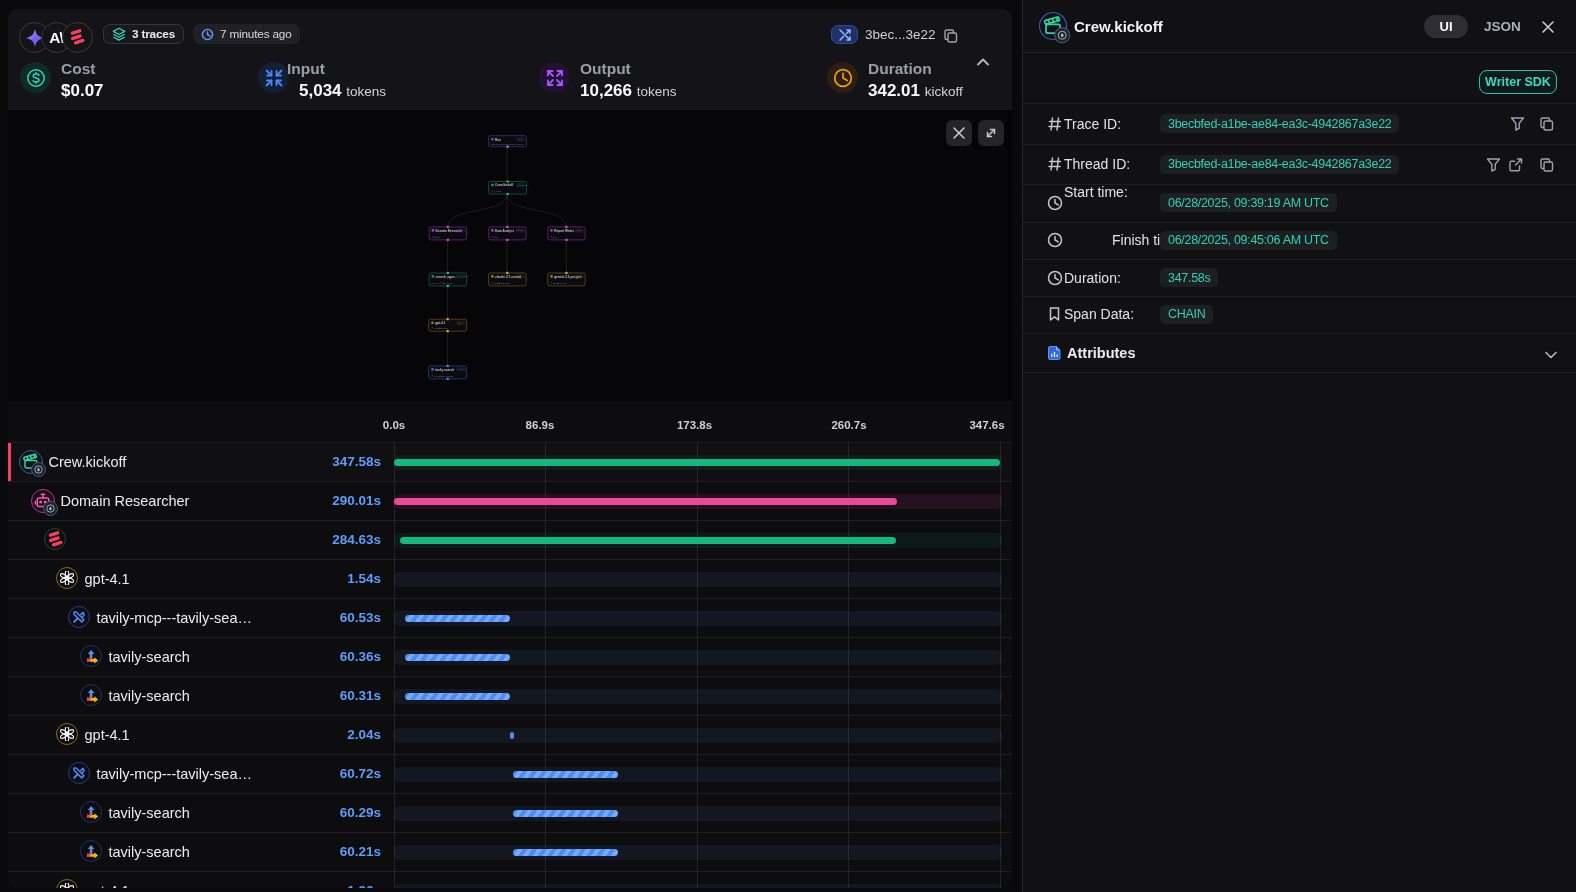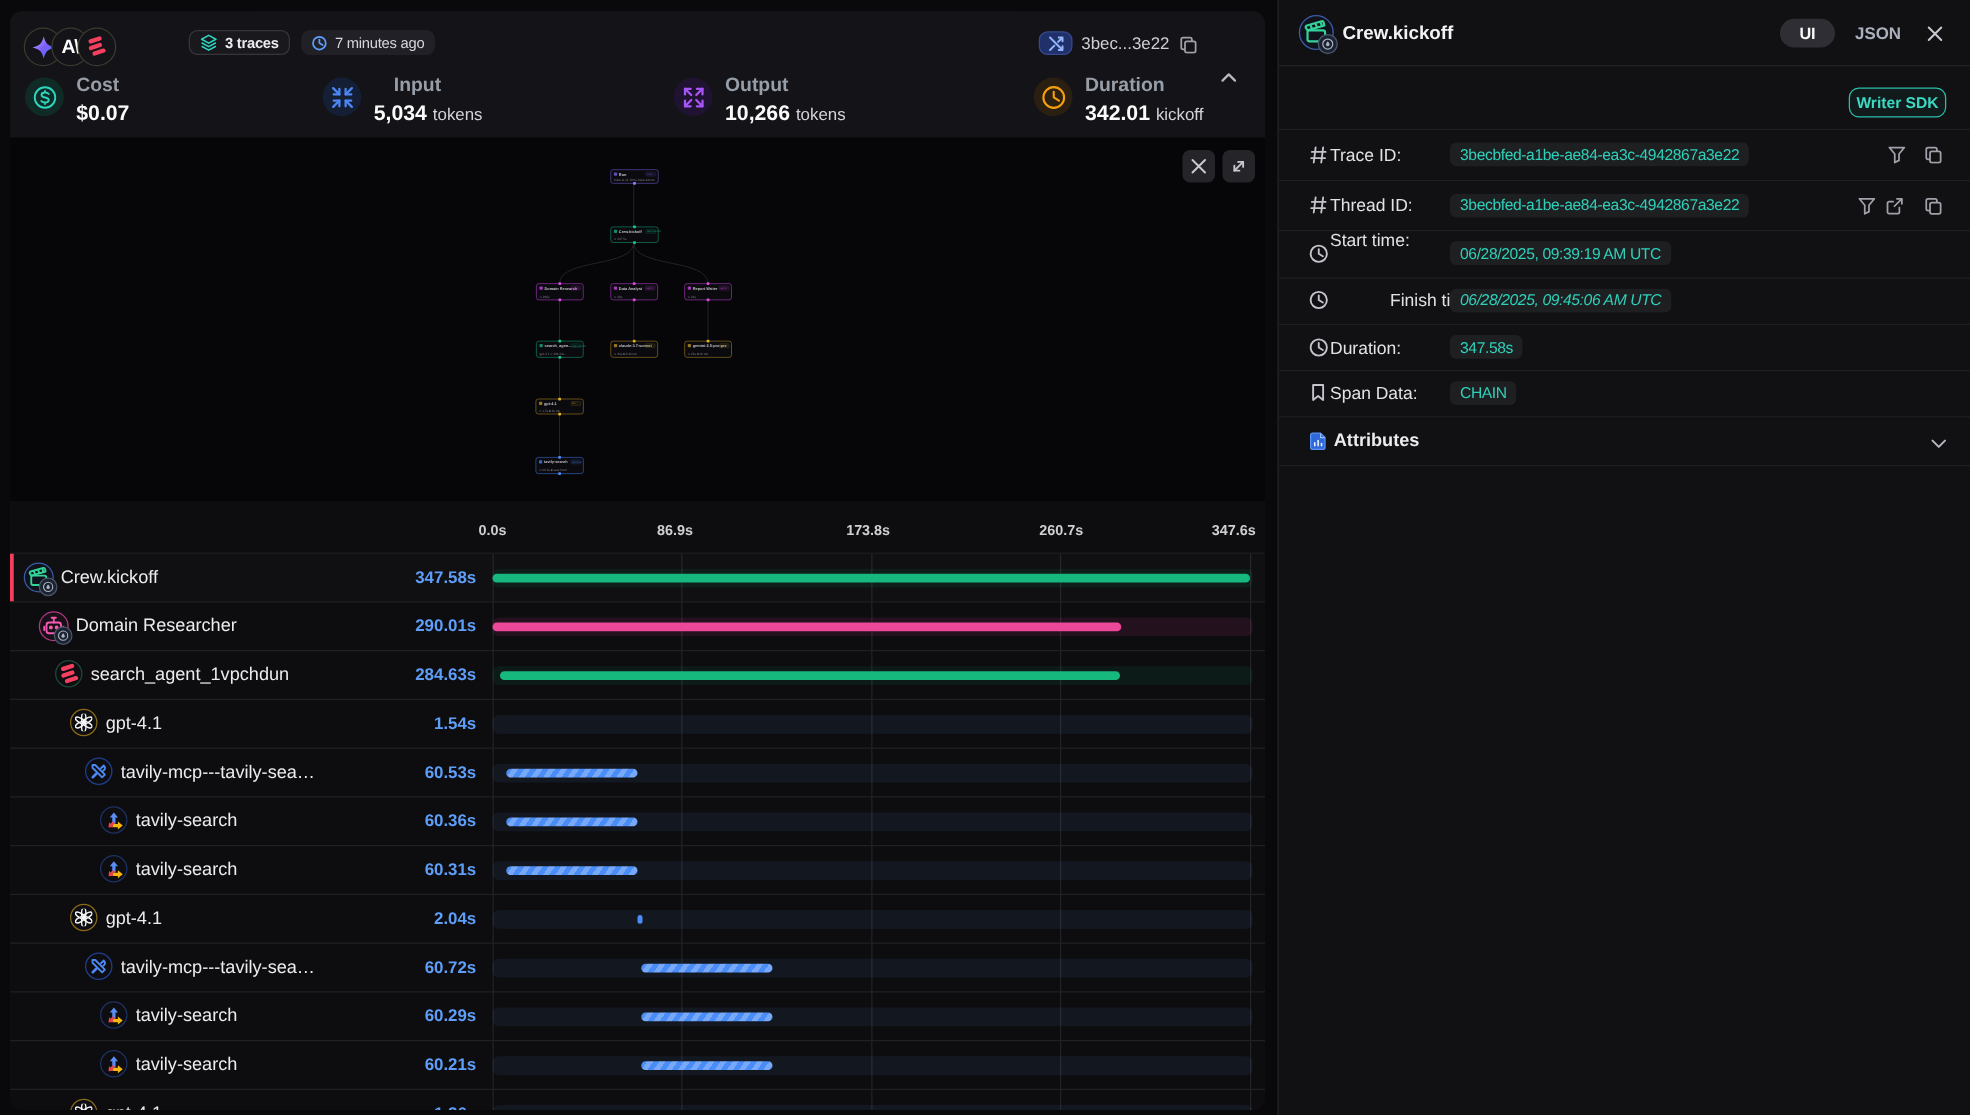--- a/index.html
+++ b/index.html
@@ -1,21 +1,21 @@
 <!DOCTYPE html>
 <html><head><meta charset="utf-8">
 <style>
 *{margin:0;padding:0;box-sizing:border-box;}
 html,body{width:1576px;height:892px;overflow:hidden;background:#09090b;font-family:"Liberation Sans",sans-serif;}
 .abs{position:absolute;}
 #main{position:absolute;left:8px;top:9px;width:1004px;height:879px;background:#131316;border-radius:10px;overflow:hidden;}
 #panel{position:absolute;left:1022px;top:0;width:554px;height:892px;background:#111114;border-left:1px solid #232328;}
 
 .avc{position:absolute;width:31px;height:31px;border-radius:50%;background:#131318;border:1px solid #3c3a30;display:flex;align-items:center;justify-content:center;}
-.chip{position:absolute;height:20px;border-radius:7px;display:flex;align-items:center;gap:6px;padding:0 8px;font-size:11.8px;letter-spacing:-0.2px;color:#ececf0;font-weight:600;margin-left:48px;}
+.chip{position:absolute;height:20px;border-radius:7px;display:flex;align-items:center;gap:6px;padding:0 8px;font-size:11.8px;letter-spacing:-0.2px;color:#ececf0;font-weight:600;}
 .statlbl{position:absolute;font-size:15.5px;font-weight:700;color:#989ea8;text-align:center;}
 .statval{position:absolute;font-size:17px;font-weight:700;color:#fafafa;}
 .statval span{font-size:13.5px;font-weight:400;color:#d4d4d8;}
 .gbtn{position:absolute;width:26px;height:26px;border-radius:6px;background:#242429;display:flex;align-items:center;justify-content:center;}
 
 #wf{position:absolute;left:0;top:392px;width:1004px;height:487px;background:#0d0d10;}
 .rw{position:relative;height:39px;border-bottom:1px solid #202024;}
 .rnm{position:absolute;top:0;height:38px;display:flex;align-items:center;font-size:14.5px;color:#ececee;white-space:nowrap;}
 .rdur{position:absolute;top:0;height:38px;left:255px;width:118px;display:flex;align-items:center;justify-content:flex-end;font-size:13.5px;font-weight:700;color:#5e9ef8;}
 .trk{position:absolute;left:386px;width:608px;top:12px;height:15px;border-radius:5px;}
@@ -108,21 +108,21 @@
           <path d="M2.5 2.5 L7.5 7.5"></path>
           <path d="M12.5 3 V7.5 H17"></path>
           <path d="M17.5 2.5 L12.5 7.5"></path>
           <path d="M7.5 17 V12.5 H3"></path>
           <path d="M2.5 17.5 L7.5 12.5"></path>
           <path d="M12.5 17 V12.5 H17"></path>
           <path d="M17.5 17.5 L12.5 12.5"></path>
         </g>
       </svg>
     </div>
-    <div class="statlbl" style="left:307px;top:51px;">Input</div>
+    <div class="statlbl" style="left:279px;top:51px;">Input</div>
     <div class="statval" style="left:291px;top:72px;">5,034 <span>tokens</span></div>
 <div class="abs" style="left:531px;top:53px;width:31px;height:31px;border-radius:50%;background:#1f1331;display:flex;align-items:center;justify-content:center;">
       <svg width="20" height="20" viewBox="0 0 20 20" style="">
         <g fill="none" stroke="#a855f7" stroke-width="1.8" stroke-linecap="round" stroke-linejoin="round">
           <path d="M3 7.5 V3 H7.5"></path>
           <path d="M3 3 L8 8"></path>
           <path d="M17 7.5 V3 H12.5"></path>
           <path d="M17 3 L12 8"></path>
           <path d="M3 12.5 V17 H7.5"></path>
           <path d="M3 17 L8 12"></path>
@@ -316,21 +316,20 @@
             <div style="position:relative;width:22px;height:22px;border-radius:50%;border:1.5px solid #1d4a35;background:#0e0e12;display:flex;align-items:center;justify-content:center;">
               <svg width="18" height="18" viewBox="0 0 18 18" style="">
                 <g transform="scale(1.0) rotate(-18 9 9)" fill="#f43f5e">
                   <rect x="4.2" y="2.2" width="11" height="3.4" rx="1.7"></rect>
                   <rect x="2.8" y="7.3" width="11" height="3.4" rx="1.7"></rect>
                   <rect x="4.2" y="12.4" width="11" height="3.4" rx="1.7"></rect>
                 </g>
               </svg>
             </div>
           </div>
-<div class="rnm" style="left:64.5px;">search_agent_1vpchdun</div>
 <div class="rdur">284.63s</div>
 <div class="bar" style="left:392px;width:496px;background:#17b87e;"></div>
 </div>
 <div class="rw">
 <div class="trk" style="background:rgba(96,165,250,0.07);"></div>
 <div class="ricon" style="left:47.5px;">
             <div style="position:relative;width:22px;height:22px;border-radius:50%;border:1.5px solid #8a6a14;background:#0e0e12;display:flex;align-items:center;justify-content:center;">
               <svg width="14" height="14" viewBox="0 0 14 14" style="">
                 <ellipse cx="7" cy="3.6" rx="1.75" ry="4.1" fill="none" stroke="#f5f5f5" stroke-width="1.15" transform="rotate(0 7 7)"></ellipse>
                 <ellipse cx="7" cy="3.6" rx="1.75" ry="4.1" fill="none" stroke="#f5f5f5" stroke-width="1.15" transform="rotate(60 7 7)"></ellipse>
@@ -582,21 +581,21 @@
 <div class="plbl" style="top:184px;">Start time:</div>
 <div class="pchip" style="top:193.2px;">06/28/2025, 09:39:19 AM UTC</div>
 <div class="pdiv" style="top:221.5px;"></div>
 <div class="prow-ic" style="top:232.3px;"><svg width="16" height="16" viewBox="0 0 16 16" style="">
         <g fill="none" stroke="#c4c4ca" stroke-width="1.5" stroke-linecap="round">
           <circle cx="8.0" cy="8.0" r="6.5"></circle>
           <path d="M8.0 4.425 V8.0 L11.25 9.95"></path>
         </g>
       </svg></div>
 <div class="plbl" style="top:232.3px;margin-left:48px;">Finish time:</div>
-<div class="pchip" style="top:230.8px;font-style:italic;">06/28/2025, 09:45:06 AM UTC</div>
+<div class="pchip" style="top:230.8px;">06/28/2025, 09:45:06 AM UTC</div>
 <div class="pdiv" style="top:259.2px;"></div>
 <div class="prow-ic" style="top:269.6px;"><svg width="16" height="16" viewBox="0 0 16 16" style="">
         <g fill="none" stroke="#c4c4ca" stroke-width="1.5" stroke-linecap="round">
           <circle cx="8.0" cy="8.0" r="6.5"></circle>
           <path d="M8.0 4.425 V8.0 L11.25 9.95"></path>
         </g>
       </svg></div>
 <div class="plbl" style="top:269.6px;">Duration:</div>
 <div class="pchip" style="top:268.1px;">347.58s</div>
 <div class="pdiv" style="top:296.0px;"></div>

